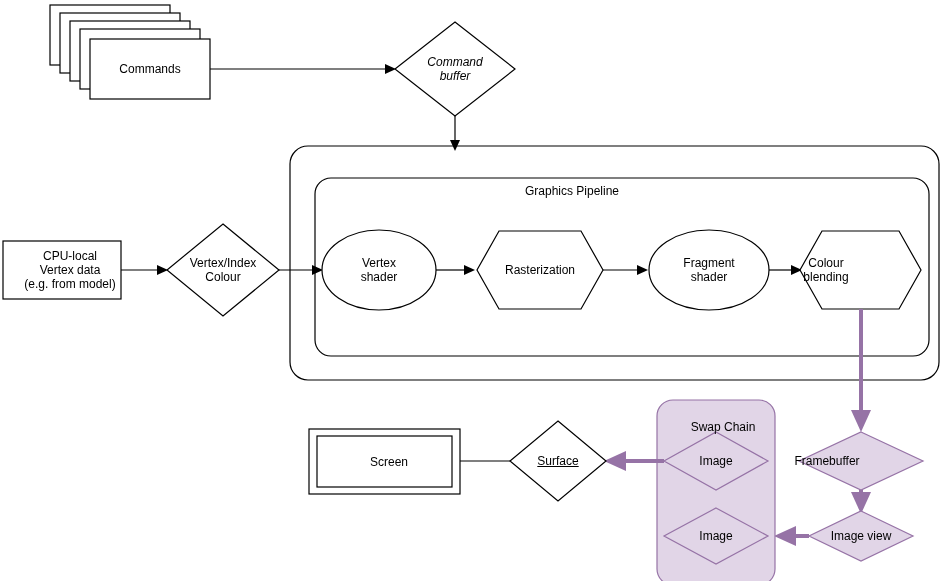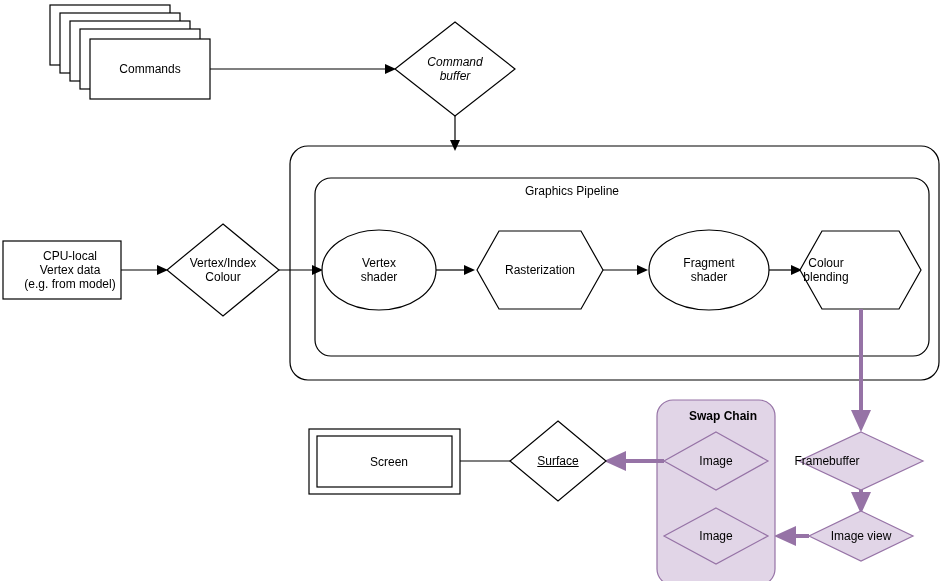--- a/index.html
+++ b/index.html
@@ -215,21 +215,21 @@
   <div class="node-label" style="left:659px; top:250px; width:100px; height:40px;text-align:center;">Fragment
 shader</div>
 
   <div class="node-label" style="left:780px; top:250px; width:92px; height:40px;">Colour
 blending</div>
 
   <div class="node-label" style="left:777px; top:447px; width:100px; height:28px;">Framebuffer</div>
 
   <div class="node-label" style="left:818px; top:522px; width:86px; height:28px;">Image view</div>
 
-  <div class="container-title" style="left:657px; top:409px; width:132px;font-weight:bold;">Swap Chain</div>
+  <div class="container-title" style="left:657px; top:420px; width:132px;">Swap Chain</div>
 
   <div class="node-label" style="left:676px; top:447px; width:80px; height:28px;">Image</div>
 
   <div class="node-label" style="left:676px; top:522px; width:80px; height:28px;">Image</div>
 
   <div class="node-label" style="left:520px; top:447px; width:76px; height:28px;text-decoration:underline;">Surface</div>
 
   <div class="node-label" style="left:317px; top:436px; width:144px; height:51px;">Screen</div>
 
 </div>

